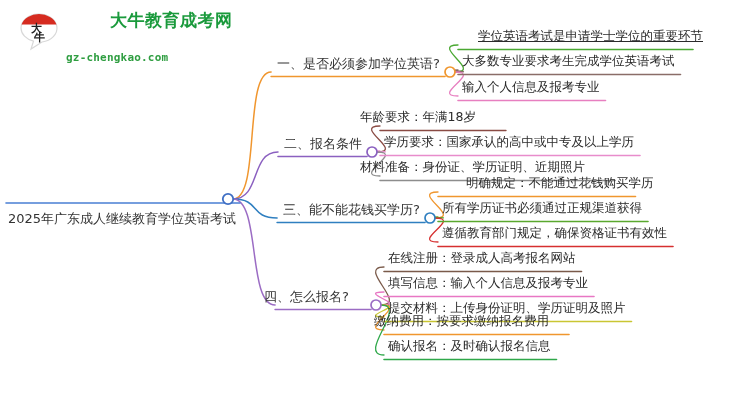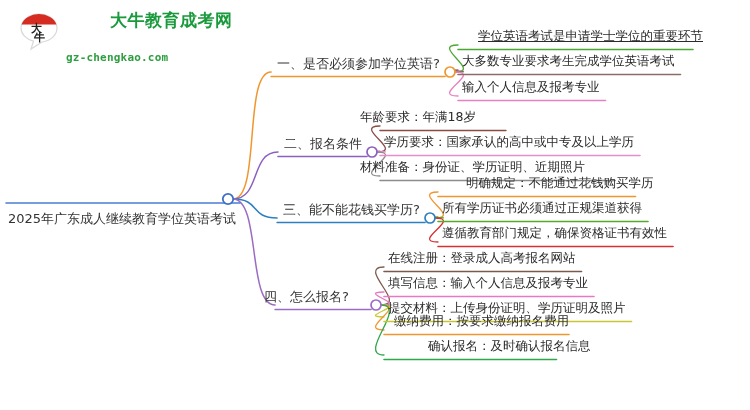--- a/index.html
+++ b/index.html
@@ -157,15 +157,15 @@
     <div class="node leaf" style="left: 384px; top: 136px;">学历要求：国家承认的高中或中专及以上学历</div>
     <div class="node leaf" style="left: 360px; top: 161px;">材料准备：身份证、学历证明、近期照片</div>
     <div class="node branch" style="left: 283.094px; top: 203px;">三、能不能花钱买学历?</div>
     <div class="node leaf" style="left: 442px; top: 177px; margin-left: 24px;">明确规定：不能通过花钱购买学历</div>
     <div class="node leaf" style="left: 442px; top: 202px;">所有学历证书必须通过正规渠道获得</div>
     <div class="node leaf" style="left: 442px; top: 227px;">遵循教育部门规定，确保资格证书有效性</div>
     <div class="node branch" style="left: 264px; top: 290px;">四、怎么报名?</div>
     <div class="node leaf" style="left: 388px; top: 252px;">在线注册：登录成人高考报名网站</div>
     <div class="node leaf" style="left: 388px; top: 277px;">填写信息：输入个人信息及报考专业</div>
     <div class="node leaf" style="left: 388px; top: 302px;">提交材料：上传身份证明、学历证明及照片</div>
-    <div class="node leaf" style="left: 388px; top: 315px; padding-left: 6px;">缴纳费用：按要求缴纳报名费用</div>
-    <div class="node leaf" style="left: 388px; top: 340px; margin-left: 40px;">确认报名：及时确认报名信息</div>
+    <div class="node leaf" style="left: 368px; top: 315px; padding-left: 6px;">缴纳费用：按要求缴纳报名费用</div>
+    <div class="node leaf" style="left: 388px; top: 340px;">确认报名：及时确认报名信息</div>
   </div>
 
 </body></html>

